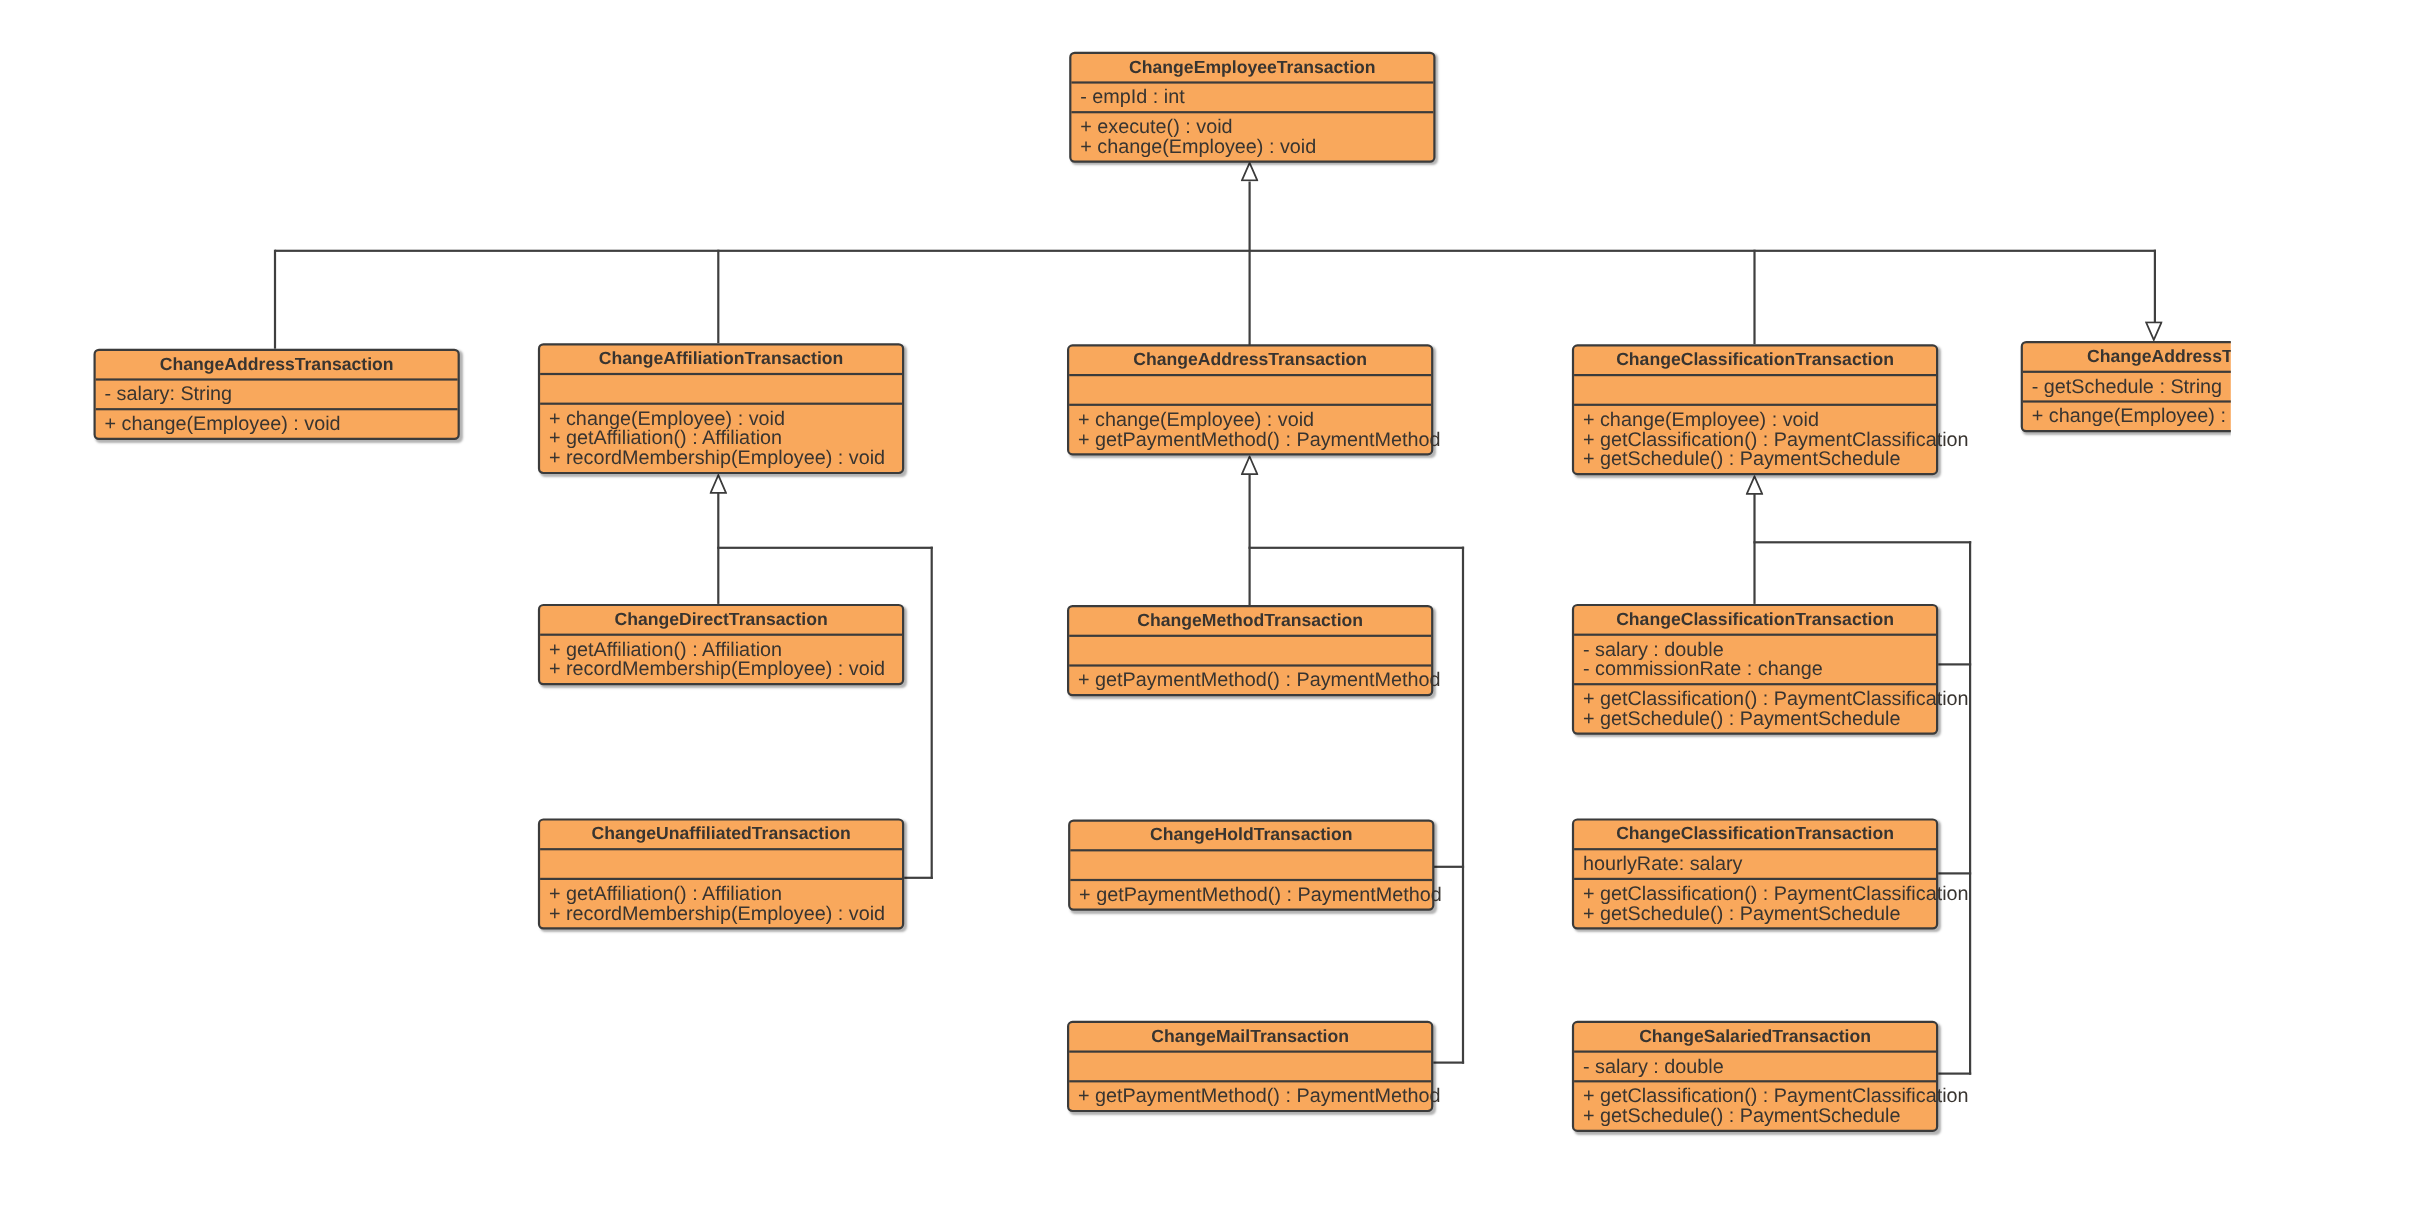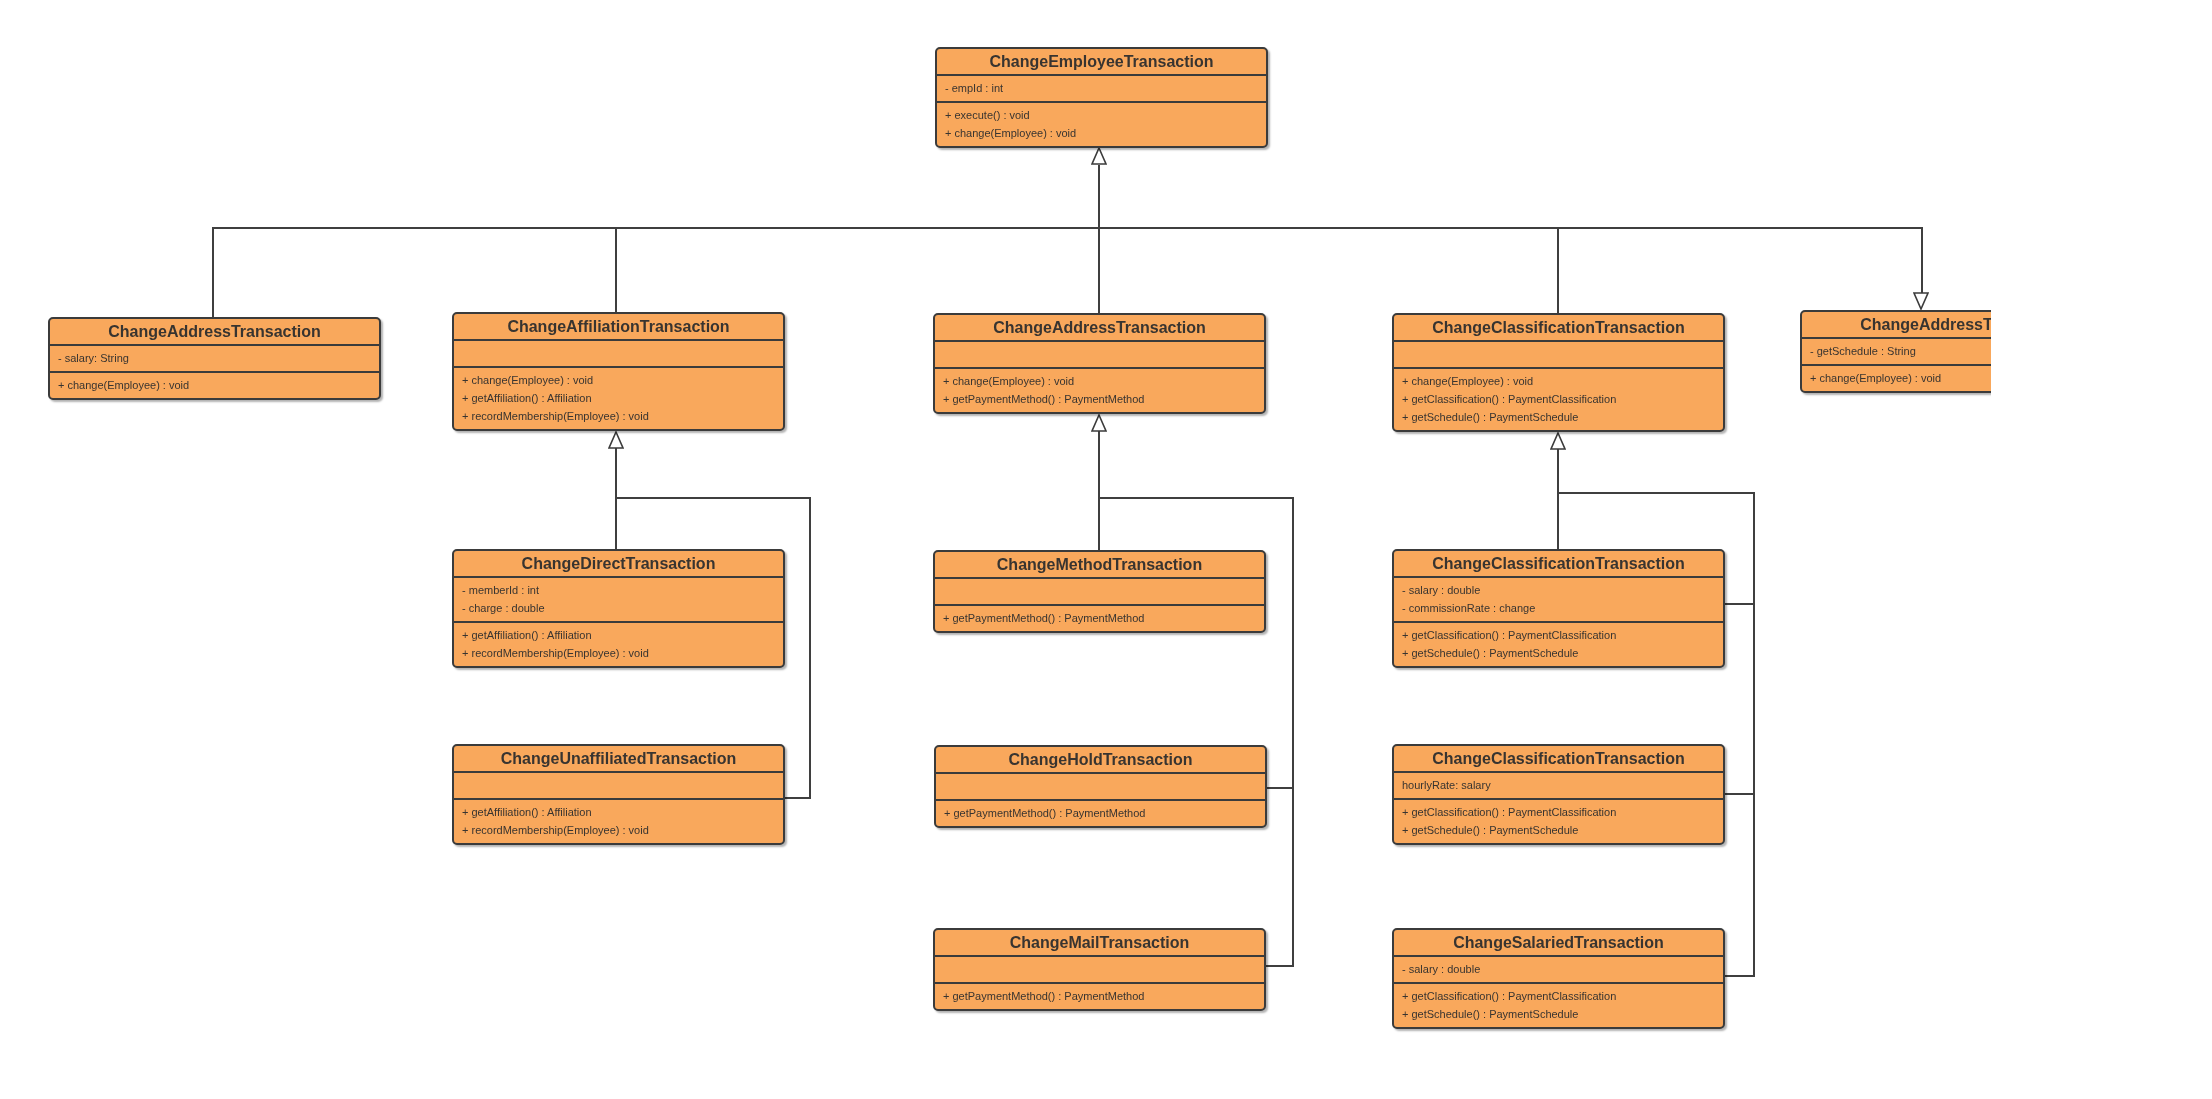--- a/index.html
+++ b/index.html
@@ -3,20 +3,21 @@
 <meta charset="utf-8">
 <style>
   html, body { margin: 0; padding: 0; background: #ffffff; }
   #canvas {
     position: relative;
     width: 1991px;
     height: 1099px;
     background: #ffffff;
     font-family: "Liberation Sans", sans-serif;
     overflow: hidden;
+    margin-left: 37px;
   }
   .uml-box {
     position: absolute;
     width: 333px;
     box-sizing: border-box;
     background: #F9A85C;
     border: 2px solid #3B3B3B;
     border-radius: 5px;
     box-shadow: 2px 2px 2px rgba(0,0,0,0.30);
     color: #383430;
@@ -26,21 +27,21 @@
     font-weight: bold;
     text-align: center;
     line-height: 25px;
     height: 25px;
     border-bottom: 2px solid #3B3B3B;
     white-space: nowrap;
     overflow: hidden;
   }
   .uml-comp {
     padding: 3px 8px 4px 8px;
-    font-size: 11px;
+    font-size: 18px;
     line-height: 18px;
   }
   .uml-attrs { border-bottom: 2px solid #3B3B3B; min-height: 18px; }
   .uml-row { white-space: nowrap; }
   .edge { position: absolute; background: #3F3F3F; }
   .arrow { position: absolute; width: 16px; height: 18px; }
 </style>
 </head>
 <body>
 
@@ -142,24 +143,20 @@
     <div class="uml-comp uml-attrs">
       <div class="uml-row">- getSchedule : String</div>
     </div>
     <div class="uml-comp">
       <div class="uml-row">+ change(Employee) : void</div>
     </div>
   </div>
 
   <div class="uml-box" style="left:452px;top:549px">
     <div class="uml-title">ChangeDirectTransaction</div>
-    <div class="uml-comp uml-attrs">
-      <div class="uml-row">- memberId : int</div>
-      <div class="uml-row">- charge : double</div>
-    </div>
     <div class="uml-comp">
       <div class="uml-row">+ getAffiliation() : Affiliation</div>
       <div class="uml-row">+ recordMembership(Employee) : void</div>
     </div>
   </div>
 
   <div class="uml-box" style="left:933px;top:550px">
     <div class="uml-title">ChangeMethodTransaction</div>
     <div class="uml-comp uml-attrs"></div>
     <div class="uml-comp">

